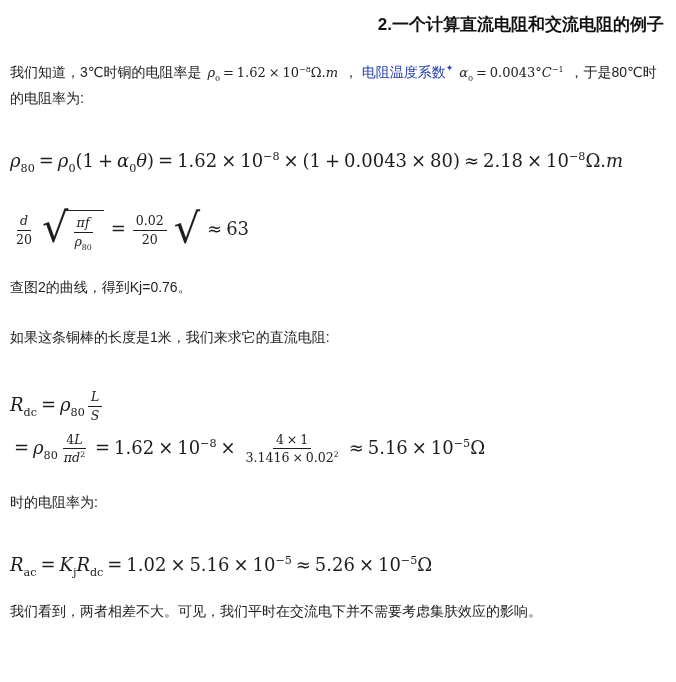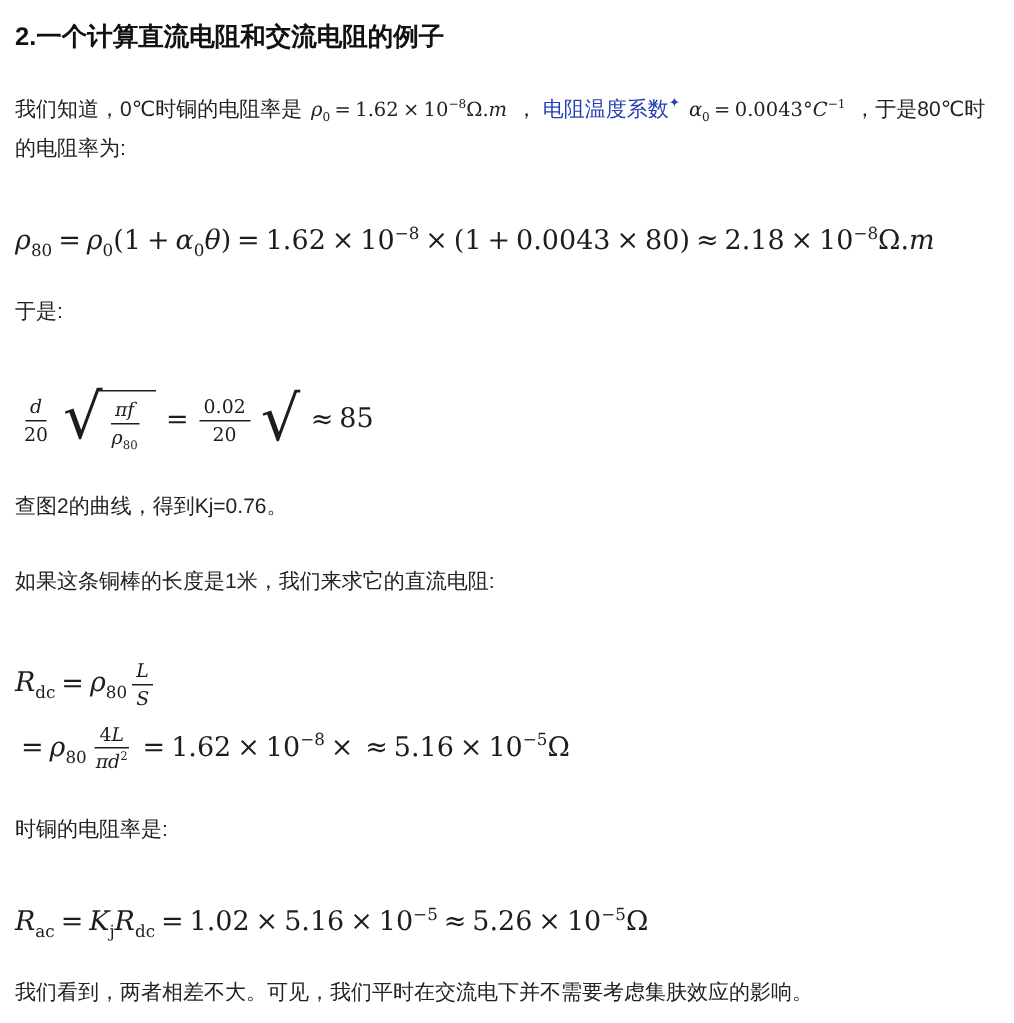--- a/index.html
+++ b/index.html
@@ -10,20 +10,21 @@
     -webkit-font-smoothing:antialiased;
   }
   .content{padding:12px 12px 10px 10px;}
 
   h2.heading{
     font-size:17px;
     line-height:1.3;
     margin:2px 0 0;
     color:#111;
     font-weight:700;
+    text-align:right;
   }
 
   p.body{
     font-size:14px;
     line-height:1.85;
     margin:24px 0 0;
     color:#222;
   }
 
   a.ref-link{
@@ -92,68 +93,70 @@
 </style>
 </head>
 <body>
 
 <div class="content">
 
   <h2 class="heading">2.一个计算直流电阻和交流电阻的例子</h2>
 
 
   <p class="body">
-    <span>我们知道，0℃时铜的电阻率是</span>
+    <span>我们知道，3℃时铜的电阻率是</span>
     <span class="math math-inline"><span class="m-i">ρ</span><sub class="m-sub">0</sub><span class="m-mo">=</span><span class="m-mn">1.62</span><span class="m-mo">×</span><span class="m-mn">10</span><sup class="m-sup">−8</sup><span class="m-mn">Ω.</span><span class="m-i">m</span></span>
     <span>，</span>
     <a class="ref-link"><span>电阻温度系数</span><span class="link-mark">✦</span></a>
     <span class="math math-inline"><span class="m-i">α</span><sub class="m-sub">0</sub><span class="m-mo">=</span><span class="m-mn">0.0043</span><span class="m-mn">°</span><span class="m-i">C</span><sup class="m-sup">−1</sup></span>
     <span>，于是80℃时的电阻率为:</span>
   </p>
 
   <div class="formula">
     <div class="line math"><span class="m-i">ρ</span><sub class="m-sub">80</sub><span class="m-mo">=</span><span class="m-i">ρ</span><sub class="m-sub">0</sub><span class="m-mn">(</span><span class="m-mn">1</span><span class="m-mo">+</span><span class="m-i">α</span><sub class="m-sub">0</sub><span class="m-i">θ</span><span class="m-mn">)</span><span class="m-mo">=</span><span class="m-mn">1.62</span><span class="m-mo">×</span><span class="m-mn">10</span><sup class="m-sup">−8</sup><span class="m-mo">×</span><span class="m-mn">(</span><span class="m-mn">1</span><span class="m-mo">+</span><span class="m-mn">0.0043</span><span class="m-mo">×</span><span class="m-mn">80</span><span class="m-mn">)</span><span class="m-mo">≈</span><span class="m-mn">2.18</span><span class="m-mo">×</span><span class="m-mn">10</span><sup class="m-sup">−8</sup><span class="m-mn">Ω.</span><span class="m-i">m</span></div>
   </div>
 
-  <p class="body">于是:</p>
 
   <div class="formula">
     <div class="line math"><span class="frac">
           <span class="num"><span class="m-i">d</span></span>
           <span class="den"><span class="m-mn">20</span></span>
         </span><span class="sqrt">
           <span class="sgn">√</span>
           <span class="rad"><span class="frac">
               <span class="num"><span class="m-i">π</span><span class="m-i">f</span></span>
               <span class="den"><span class="m-i">ρ</span><sub class="m-sub">80</sub></span>
             </span></span>
         </span><span class="m-mo">=</span><span class="frac">
           <span class="num"><span class="m-mn">0.02</span></span>
           <span class="den"><span class="m-mn">20</span></span>
         </span><span class="sqrt">
           <span class="sgn">√</span>
-        </span><span class="m-mo">≈</span><span class="m-mn">85</span></div>
+        </span><span class="m-mo">≈</span><span class="m-mn">63</span></div>
   </div>
 
   <p class="body">查图2的曲线，得到Kj=0.76。</p>
 
   <p class="body">如果这条铜棒的长度是1米，我们来求它的直流电阻:</p>
 
   <div class="formula">
     <div class="line math"><span class="m-i">R</span><sub class="m-subi">dc</sub><span class="m-mo">=</span><span class="m-i">ρ</span><sub class="m-sub">80</sub><span class="frac">
           <span class="num"><span class="m-i">L</span></span>
           <span class="den"><span class="m-i">S</span></span>
         </span></div>
     <div class="line math"><span class="m-mo">=</span><span class="m-i">ρ</span><sub class="m-sub">80</sub><span class="frac">
           <span class="num"><span class="m-mn">4</span><span class="m-i">L</span></span>
           <span class="den"><span class="m-i">π</span><span class="m-i">d</span><sup class="m-sup">2</sup></span>
-        </span><span class="m-mo">=</span><span class="m-mn">1.62</span><span class="m-mo">×</span><span class="m-mn">10</span><sup class="m-sup">−8</sup><span class="m-mo">×</span><span class="m-mo">≈</span><span class="m-mn">5.16</span><span class="m-mo">×</span><span class="m-mn">10</span><sup class="m-sup">−5</sup><span class="m-mn">Ω</span></div>
+        </span><span class="m-mo">=</span><span class="m-mn">1.62</span><span class="m-mo">×</span><span class="m-mn">10</span><sup class="m-sup">−8</sup><span class="m-mo">×</span><span class="frac">
+          <span class="num"><span class="m-mn">4</span><span class="m-mo">×</span><span class="m-mn">1</span></span>
+          <span class="den"><span class="m-mn">3.1416</span><span class="m-mo">×</span><span class="m-mn">0.02</span><sup class="m-sup">2</sup></span>
+        </span><span class="m-mo">≈</span><span class="m-mn">5.16</span><span class="m-mo">×</span><span class="m-mn">10</span><sup class="m-sup">−5</sup><span class="m-mn">Ω</span></div>
   </div>
 
-  <p class="body">时铜的电阻率是:</p>
+  <p class="body">时的电阻率为:</p>
 
   <div class="formula">
     <div class="line math"><span class="m-i">R</span><sub class="m-subi">ac</sub><span class="m-mo">=</span><span class="m-i">K</span><sub class="m-subi">j</sub><span class="m-i">R</span><sub class="m-subi">dc</sub><span class="m-mo">=</span><span class="m-mn">1.02</span><span class="m-mo">×</span><span class="m-mn">5.16</span><span class="m-mo">×</span><span class="m-mn">10</span><sup class="m-sup">−5</sup><span class="m-mo">≈</span><span class="m-mn">5.26</span><span class="m-mo">×</span><span class="m-mn">10</span><sup class="m-sup">−5</sup><span class="m-mn">Ω</span></div>
   </div>
 
   <p class="body">我们看到，两者相差不大。可见，我们平时在交流电下并不需要考虑集肤效应的影响。</p>
 
 </div>
 
 </body></html>

